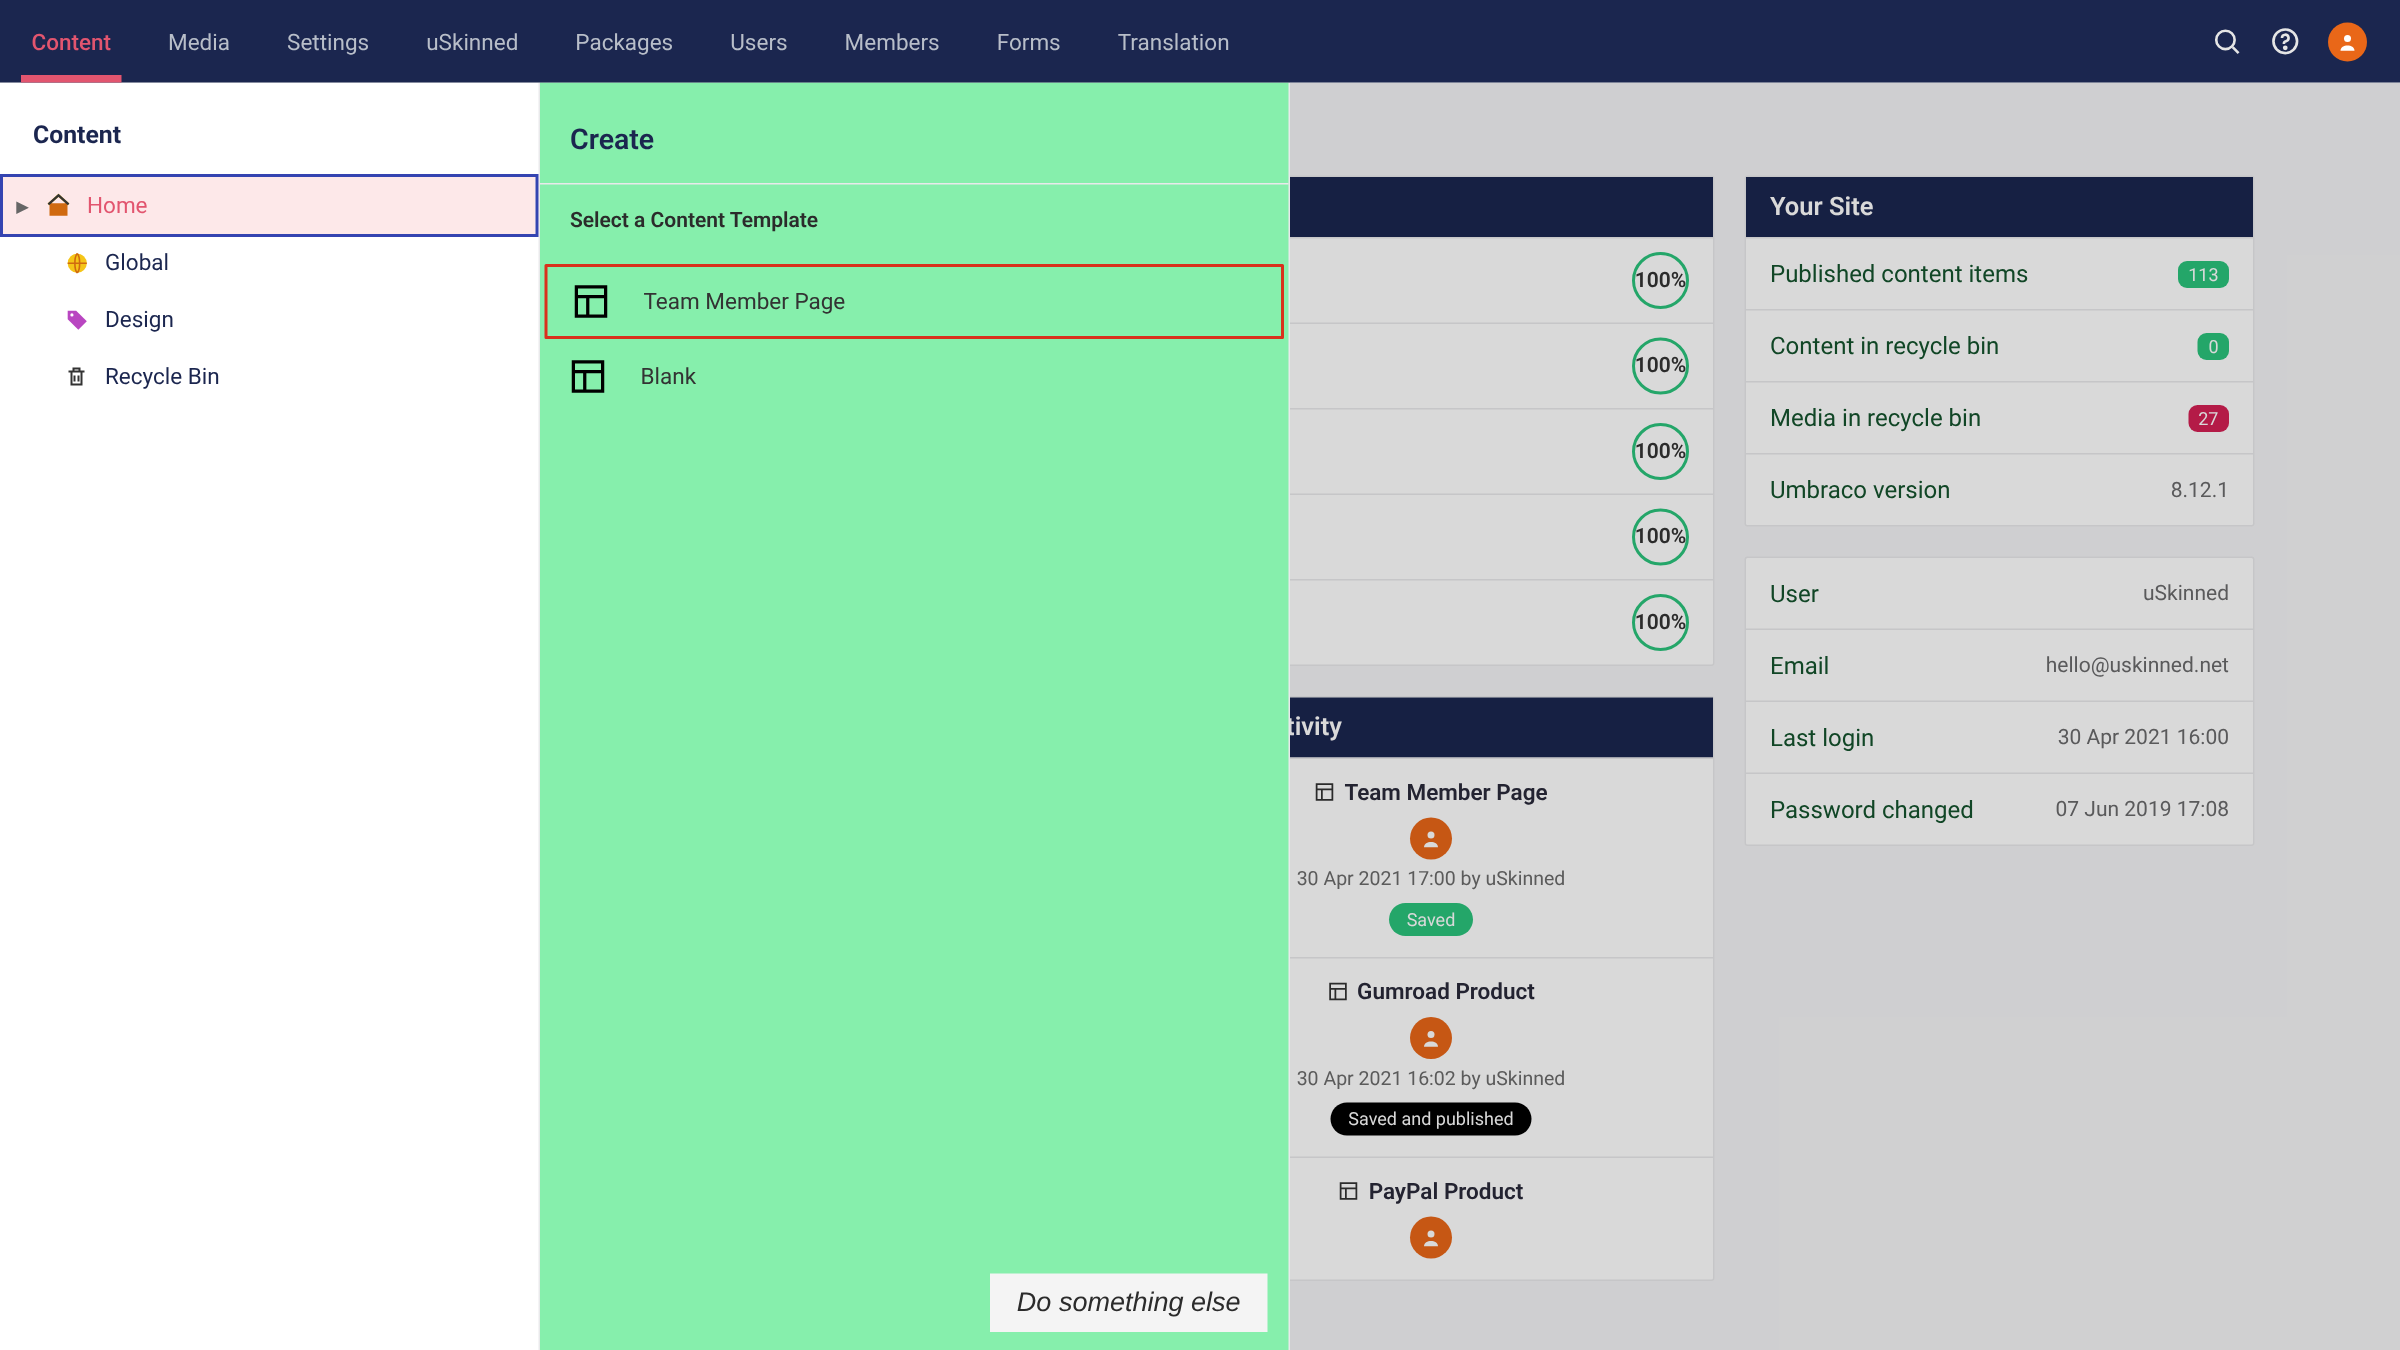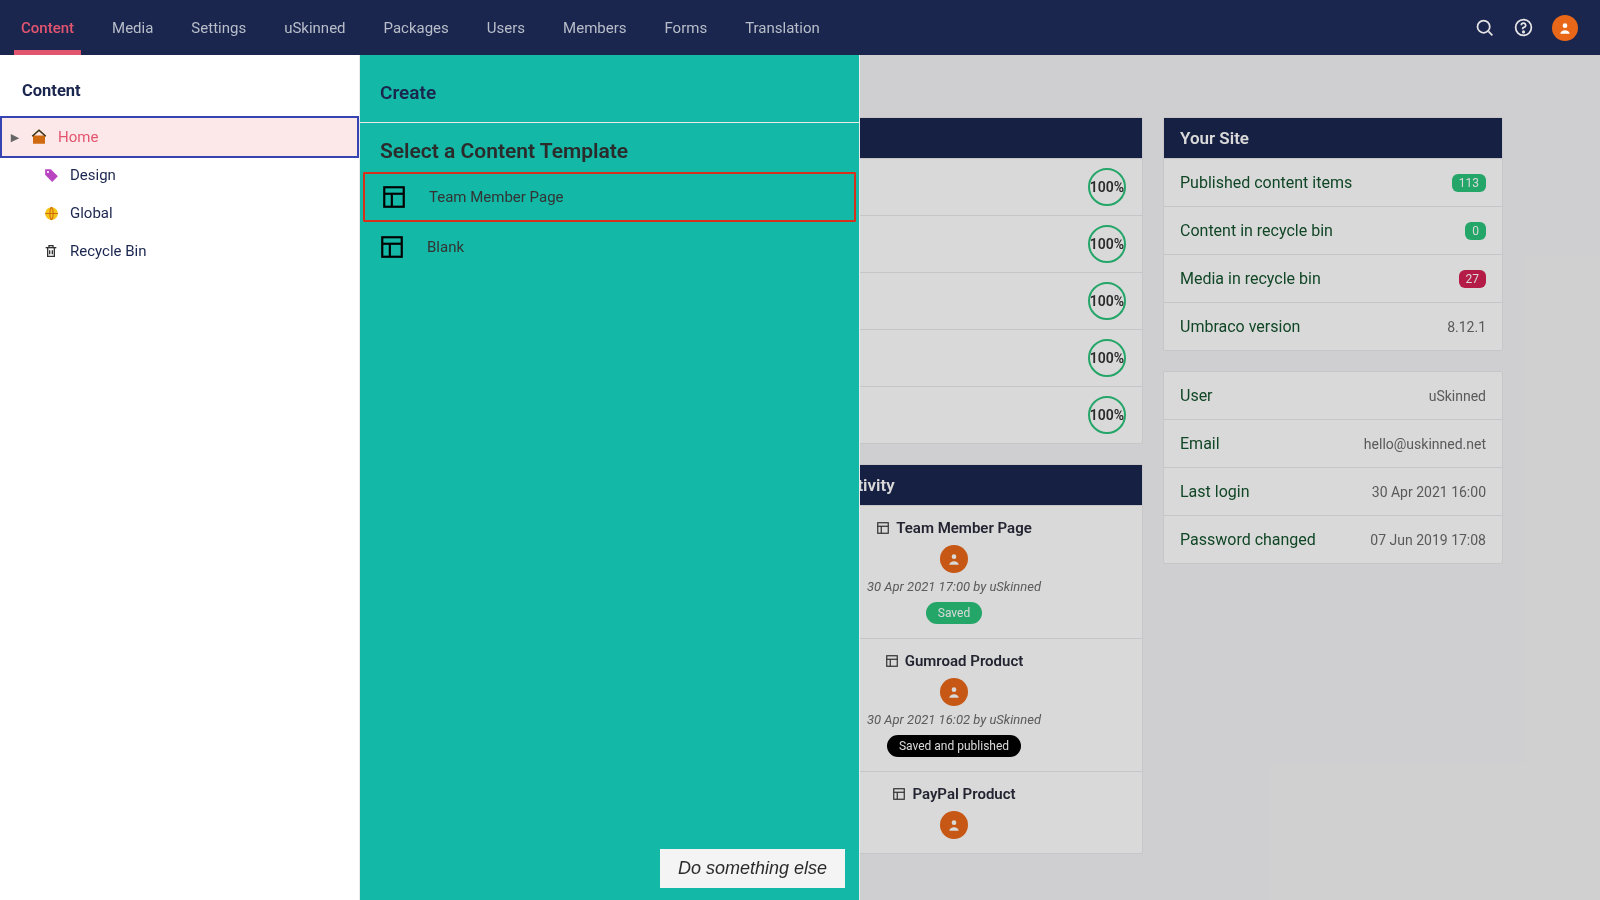--- a/index.html
+++ b/index.html
@@ -137,21 +137,21 @@
     border-top:1px solid var(--border-grey);
   }
   .activity-title {
     font-weight:600;
     font-size:15px;
     color:#2a2a3a;
     display:flex; align-items:center; justify-content:center; gap:6px;
   }
   .activity-title svg { flex-shrink:0; }
   .activity-avatar { margin:8px auto 6px; }
-  .activity-date { color:#6b6b6b; font-size:13px; margin-top:3px;font-style:italic;}
+  .activity-date { color:#6b6b6b; font-size:13px; margin-top:3px;}
   .pill {
     display:inline-block;
     font-size:12px;
     padding:4px 12px;
     border-radius:12px;
     color:#fff;
     margin-top:8px;
   }
   .pill.saved { background: var(--green); }
   .pill.published { background: #000000; }
@@ -198,33 +198,33 @@
     background: var(--tree-selected-bg);
     outline: 2px solid var(--tree-selected-border);
     outline-offset:0;
     color: var(--accent);
     margin:0 2px;
   }
   .tree-label { flex:1; font-size:15px; }
 
   .create-panel {
     width: 500px;
-    background:#14b8a6;
+    background:#86efac;
     border-right:1px solid var(--border-grey);
     display:flex; flex-direction:column;
     position:relative;
   }
   .create-head {
     padding: 26px 20px 18px;
     font-size:19px; font-weight:600;
     border-bottom:1px solid var(--border-grey);
   }
   .create-sub {
-    padding: 16px 20px 8px;
-    font-size:21px; font-weight:600;
+    padding: 16px 20px 20px;
+    font-size:14px; font-weight:600;
     color:#2b2b2b;
   }
   .template-option {
     display:flex;
     align-items:center;
     gap: 22px;
     padding: 10px 16px;
     margin: 1px 3px;
     cursor:pointer;
   }
@@ -461,36 +461,36 @@
               <path d="M3 11l9-8 9 8" stroke="#333"></path>
             </svg>
         </span>
         <span class="tree-label">Home</span>
       </div>
 
       <div class="tree-item">
         <span class="caret"></span>
         <span class="icon">
           <svg width="17" height="17" viewBox="0 0 24 24">
+              <circle cx="12" cy="12" r="9" fill="#f5c518"></circle>
+              <path d="M3 12h18M12 3c3 3 3 15 0 18M12 3c-3 3-3 15 0 18" stroke="#d06a10" fill="none" stroke-width="1.5"></path>
+            </svg>
+        </span>
+        <span class="tree-label">Global</span>
+      </div>
+
+      <div class="tree-item">
+        <span class="caret"></span>
+        <span class="icon">
+          <svg width="17" height="17" viewBox="0 0 24 24">
               <path d="M3 3h8l10 10-8 8L3 11z" fill="#b946c1"></path>
               <circle cx="7" cy="7" r="1.5" fill="#fff"></circle>
             </svg>
         </span>
         <span class="tree-label">Design</span>
-      </div>
-
-      <div class="tree-item">
-        <span class="caret"></span>
-        <span class="icon">
-          <svg width="17" height="17" viewBox="0 0 24 24">
-              <circle cx="12" cy="12" r="9" fill="#f5c518"></circle>
-              <path d="M3 12h18M12 3c3 3 3 15 0 18M12 3c-3 3-3 15 0 18" stroke="#d06a10" fill="none" stroke-width="1.5"></path>
-            </svg>
-        </span>
-        <span class="tree-label">Global</span>
       </div>
 
       <div class="tree-item">
         <span class="caret"></span>
         <span class="icon">
           <svg width="16" height="16" viewBox="0 0 24 24" fill="none" stroke="#333" stroke-width="2">
               <path d="M4 7h16"></path>
               <path d="M7 7v13h10V7"></path>
               <path d="M10 11v6M14 11v6"></path>
               <path d="M9 7V4h6v3"></path>

